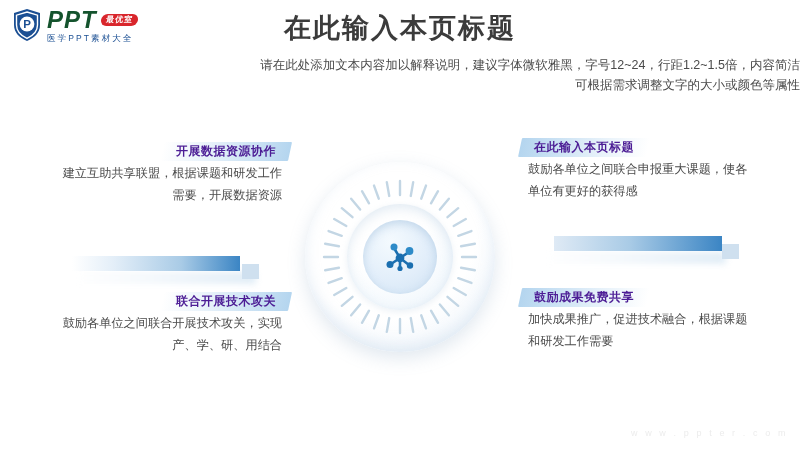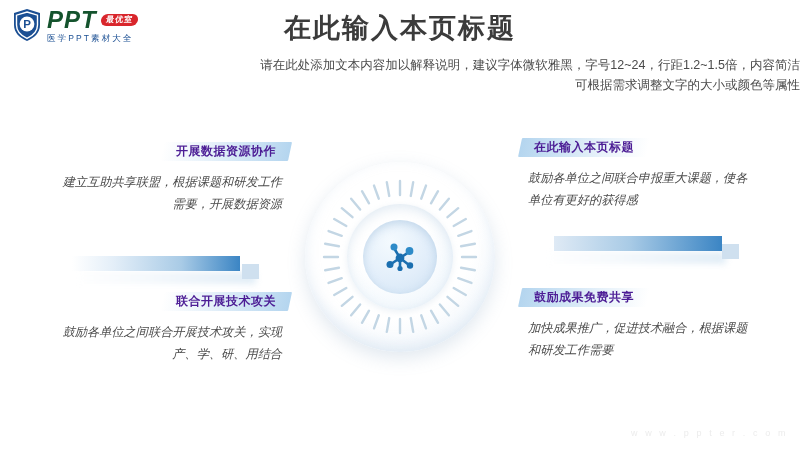--- a/index.html
+++ b/index.html
@@ -169,26 +169,24 @@
   .block-left .hl-bar {
     background: linear-gradient(to right, rgba(255,255,255,0) 0%, rgba(214,232,246,0.55) 35%, rgba(176,211,238,0.95) 100%);
     transform: skewX(-12deg);
   }
   .block-right .hl-bar {
     background: linear-gradient(to left, rgba(255,255,255,0) 0%, rgba(214,232,246,0.55) 35%, rgba(176,211,238,0.95) 100%);
     transform: skewX(-12deg);
   }
 
   .block-body {
-    margin-top: 9px;
     font-size: 12.2px;
     color: #4b4b4b;
     line-height: 1.75;
     padding: 0 4px;
-    font-style: italic;
   }
 
   
   .divider {
     position: absolute;
     height: 15px;
   }
   .divider .main-bar {
     position: absolute;
     top: 0;

